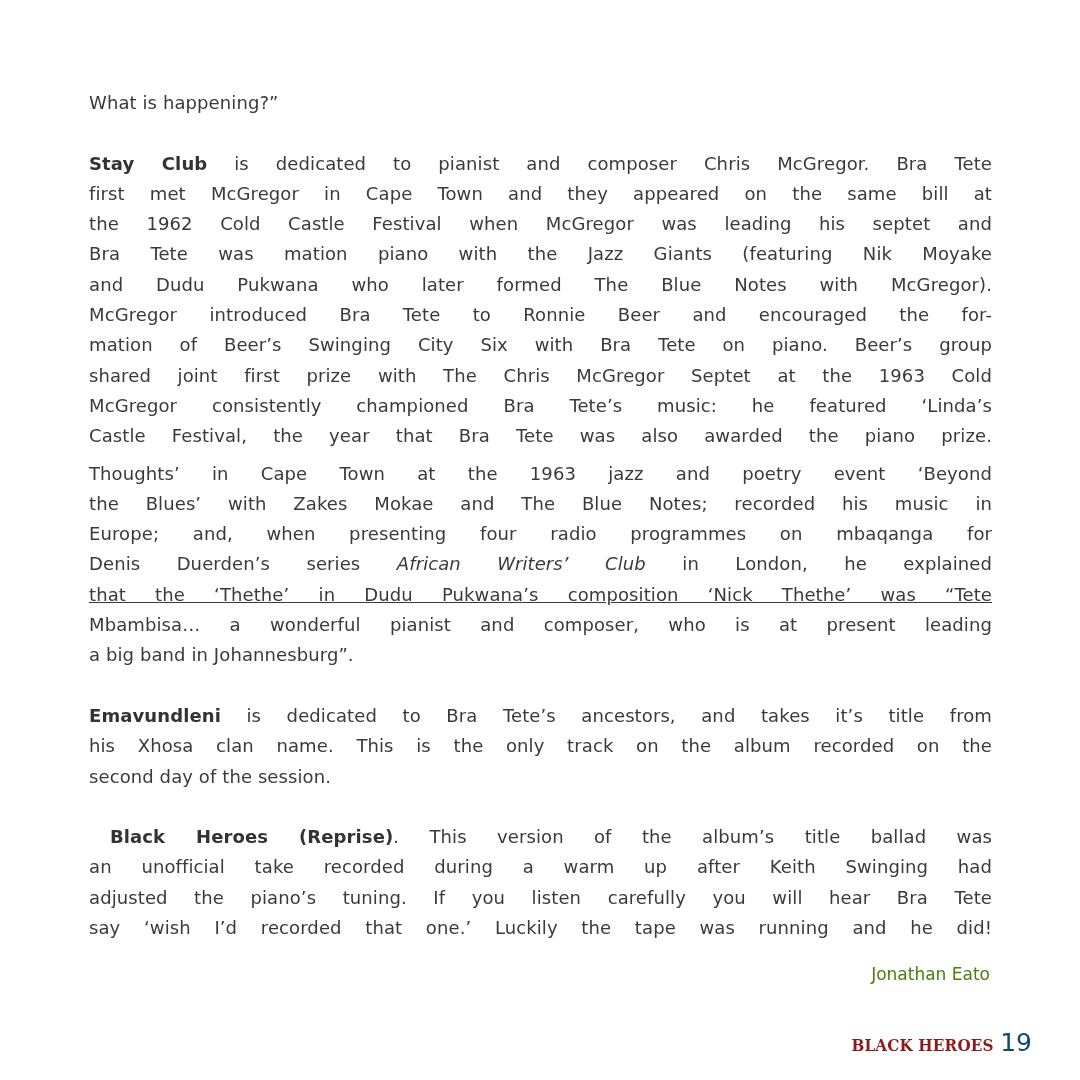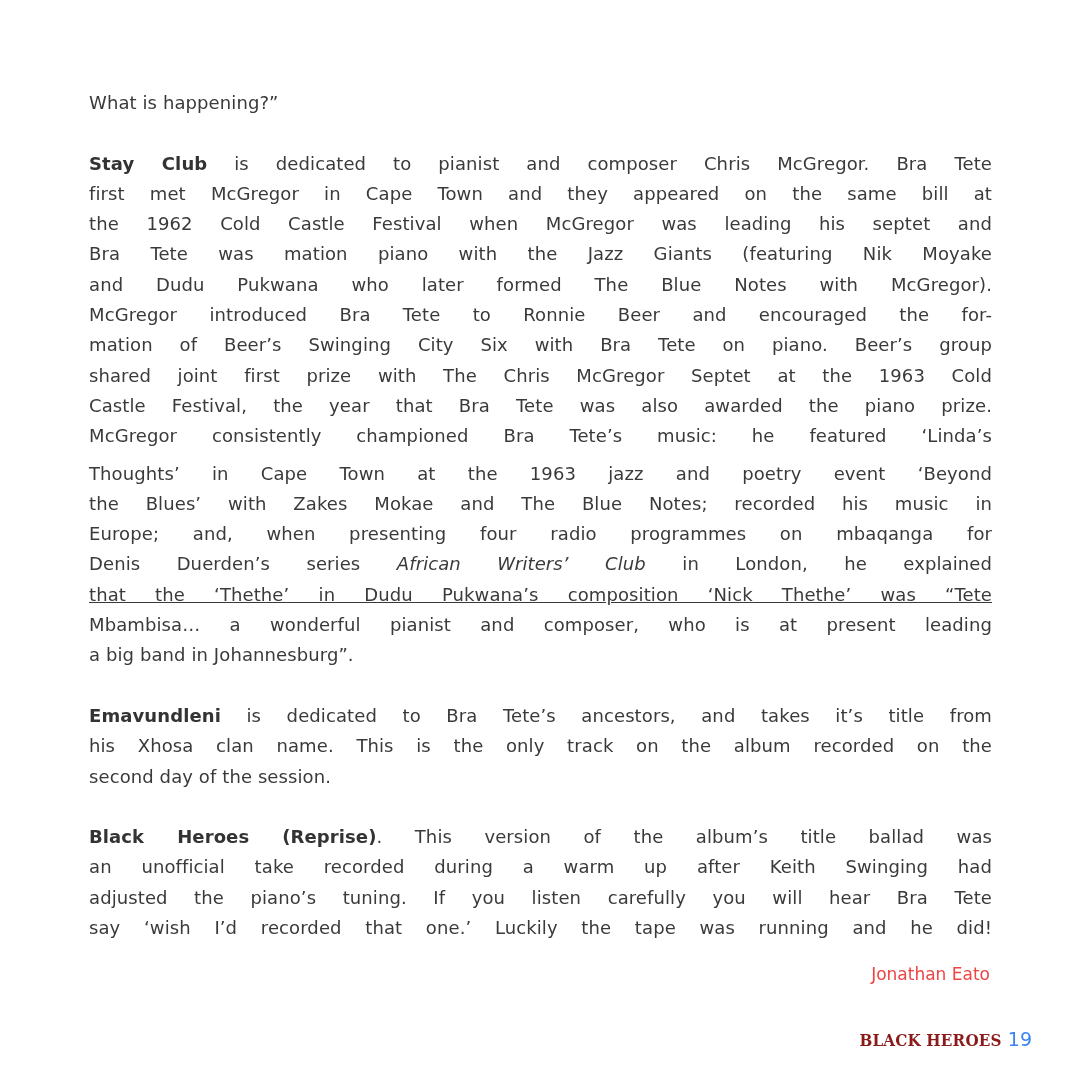--- a/index.html
+++ b/index.html
@@ -12,69 +12,69 @@
     font-size:18px; line-height:30.3px; height:30.3px;
     text-align:justify; text-align-last:justify; white-space:nowrap;
     letter-spacing:0.1px; word-spacing:0px;
   }
   .line.last { text-align-last:left; }
   .gap { height:30.3px; }
   b { font-weight:bold; color:#333; }
   i { font-style:italic;margin-top:24px; }
   .credit {
     position:absolute; right:90px; top:964px;
-    font-size:17px; color:#ef4444;
+    font-size:17px; color:#4d7c0f;
   }
   .footer {
     position:absolute; right:48px; top:1028px;
     display:flex; align-items:baseline; gap:6px;
   }
   .footer .brand {
     font-family:"DejaVu Serif", serif; font-weight:bold; font-size:16.5px;
     color:#8b1a1a; letter-spacing:0.2px; transform:scaleX(0.92); transform-origin:right;
   }
-  .footer .num { font-size:19px; color:#3b82f6; }
+  .footer .num { font-size:25px; color:#0c4a6e; }
 </style>
 </head>
 <body>
 
 <div class="page">
   <div class="line last" style="white-space: nowrap;">What is happening?”</div>
   <div class="gap"></div>
 
   <div>
     <div class="line" style="white-space: nowrap;"><b>Stay Club</b><span> is dedicated to pianist and composer Chris McGregor. Bra Tete</span></div>
     <div class="line" style="white-space: nowrap;">first met McGregor in Cape Town and they appeared on the same bill at</div>
     <div class="line" style="white-space: nowrap;">the 1962 Cold Castle Festival when McGregor was leading his septet and</div>
     <div class="line" style="white-space: nowrap;">Bra Tete was mation piano with the Jazz Giants (featuring Nik Moyake</div>
     <div class="line" style="white-space: nowrap;">and Dudu Pukwana who later formed The Blue Notes with McGregor).</div>
     <div class="line" style="white-space: nowrap;">McGregor introduced Bra Tete to Ronnie Beer and encouraged the for-</div>
     <div class="line" style="white-space: nowrap;">mation of Beer’s Swinging City Six with Bra Tete on piano. Beer’s group</div>
     <div class="line" style="white-space: nowrap;">shared joint first prize with The Chris McGregor Septet at the 1963 Cold</div>
+    <div class="line" style="white-space: nowrap;">McGregor consistently championed Bra Tete’s music: he featured ‘Linda’s</div>
     <div class="line" style="white-space: nowrap;">Castle Festival, the year that Bra Tete was also awarded the piano prize.</div>
-    <div class="line" style="white-space: nowrap;">McGregor consistently championed Bra Tete’s music: he featured ‘Linda’s</div>
     <div class="line" style="white-space: nowrap; margin-top: 7px;">Thoughts’ in Cape Town at the 1963 jazz and poetry event ‘Beyond</div>
     <div class="line" style="white-space: nowrap;">the Blues’ with Zakes Mokae and The Blue Notes; recorded his music in</div>
     <div class="line" style="white-space: nowrap;">Europe; and, when presenting four radio programmes on mbaqanga for</div>
     <div class="line" style="white-space: nowrap;"><span>Denis Duerden’s series </span><i>African Writers’ Club</i><span> in London, he explained</span></div>
     <div class="line" style="white-space: nowrap; text-decoration: underline;">that the ‘Thethe’ in Dudu Pukwana’s composition ‘Nick Thethe’ was “Tete</div>
     <div class="line" style="white-space: nowrap;">Mbambisa… a wonderful pianist and composer, who is at present leading</div>
     <div class="line last" style="white-space: nowrap;">a big band in Johannesburg”.</div>
   </div>
   <div class="gap"></div>
 
   <div>
     <div class="line" style="white-space: nowrap;"><b>Emavundleni</b><span> is dedicated to Bra Tete’s ancestors, and takes it’s title from</span></div>
     <div class="line" style="white-space: nowrap;">his Xhosa clan name. This is the only track on the album recorded on the</div>
     <div class="line last" style="white-space: nowrap;">second day of the session.</div>
   </div>
   <div class="gap"></div>
 
   <div>
-    <div class="line" style="white-space: nowrap;"><b>Black Heroes (Reprise)</b><span>. This version of the album’s title ballad was</span></div>
+    <div class="line" style="white-space: nowrap; margin-left: 21px;"><b>Black Heroes (Reprise)</b><span>. This version of the album’s title ballad was</span></div>
     <div class="line" style="white-space: nowrap;">an unofficial take recorded during a warm up after Keith Swinging had</div>
     <div class="line" style="white-space: nowrap;">adjusted the piano’s tuning. If you listen carefully you will hear Bra Tete</div>
     <div class="line" style="white-space: nowrap;">say ‘wish I’d recorded that one.’ Luckily the tape was running and he did!</div>
   </div>
 </div>
 
 <div class="credit">Jonathan Eato</div>
 
 <div class="footer">
   <span class="brand">BLACK HEROES</span>

